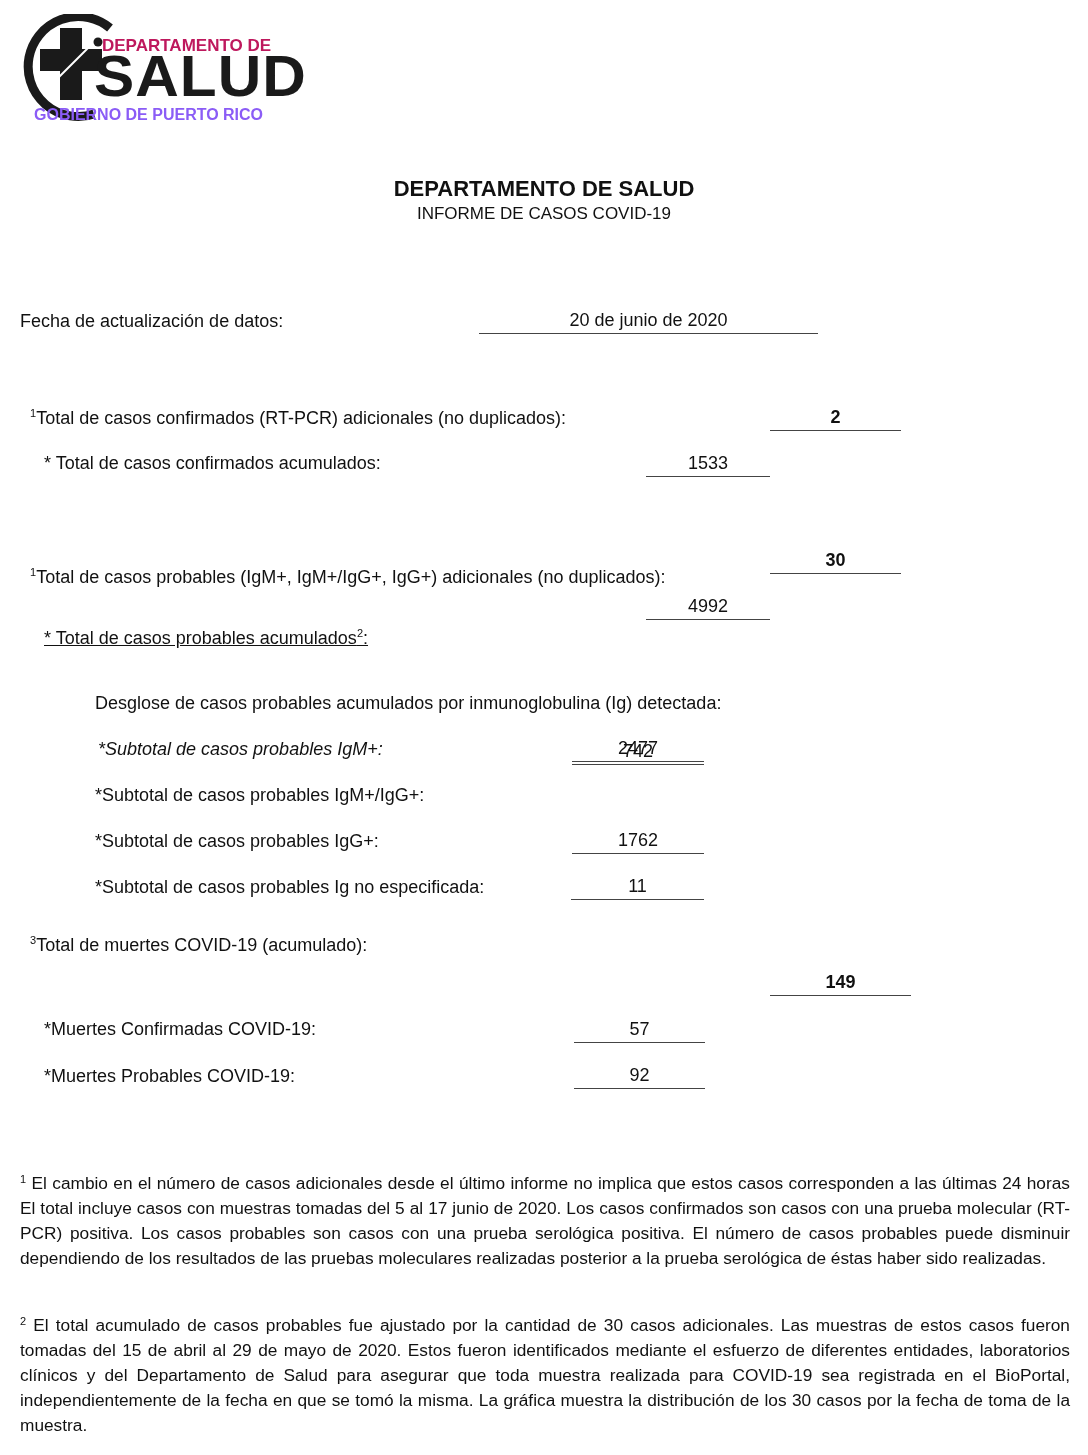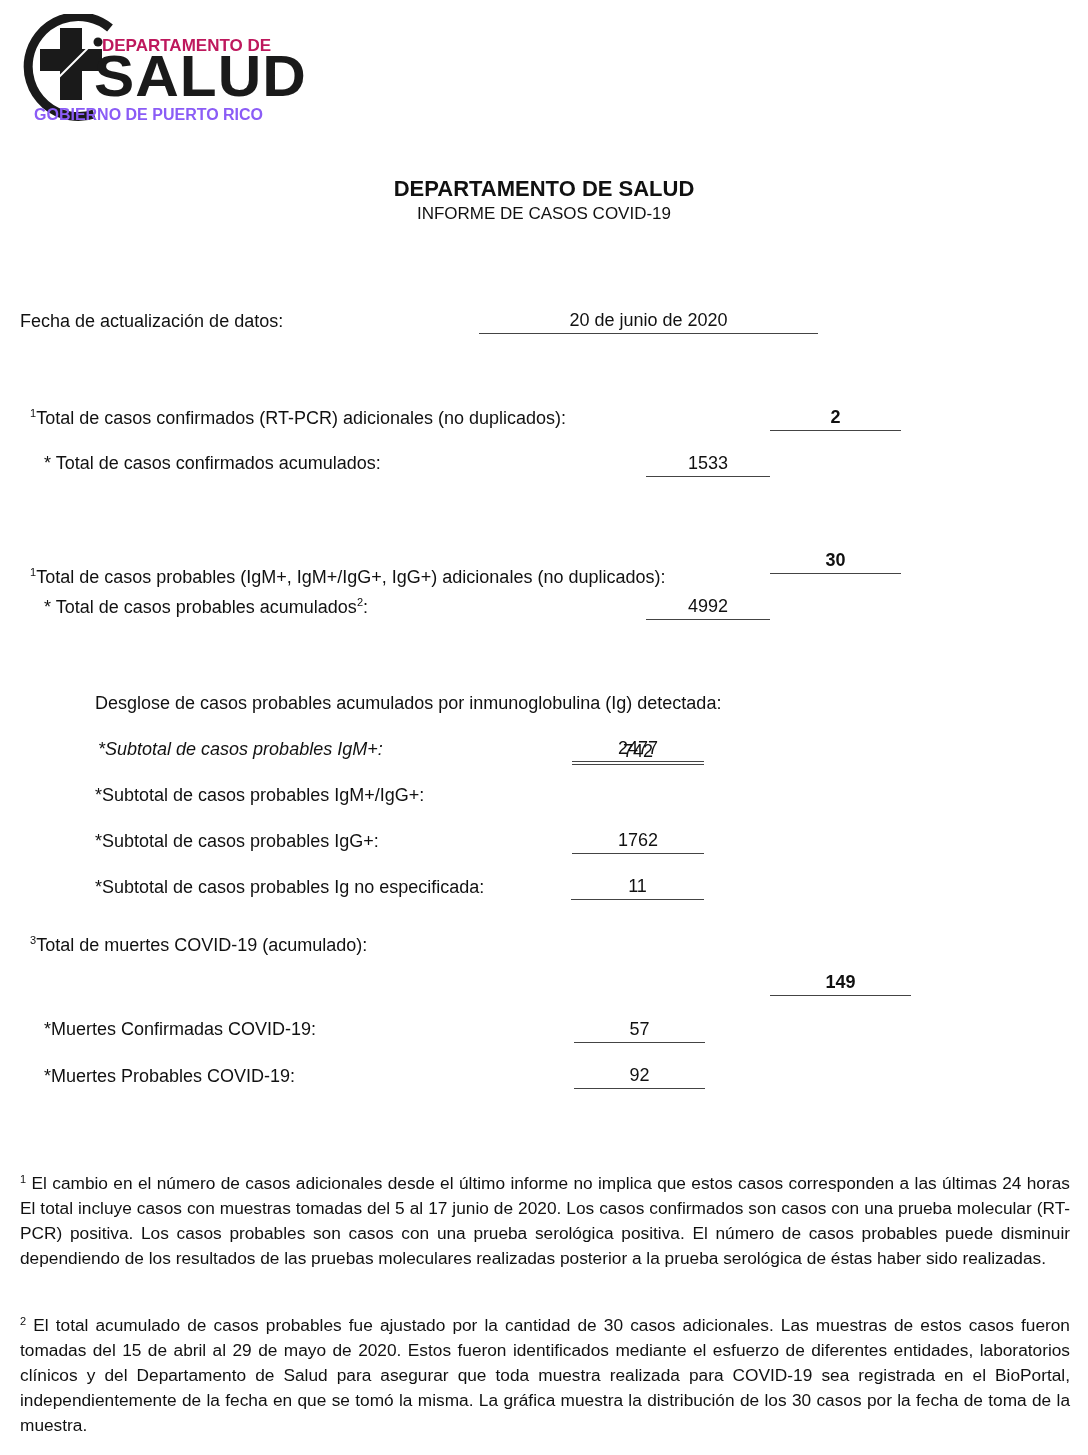--- a/index.html
+++ b/index.html
@@ -51,21 +51,21 @@
 
 <div class="abs label" style="left:30px; top:407px;"><sup>1</sup><span>Total de casos confirmados (RT-PCR) adicionales (no duplicados):</span></div>
 <div class="abs field bold" style="left:770px; top:406px; width:131px;">2</div>
 
 <div class="abs label" style="left:44px; top:453px;">* Total de casos confirmados acumulados:</div>
 <div class="abs field" style="left:646px; top:452px; width:124px;">1533</div>
 
 <div class="abs label" style="left:30px; top:550px;margin-top:16px;"><sup>1</sup><span>Total de casos probables (IgM+, IgM+/IgG+, IgG+) adicionales (no duplicados):</span></div>
 <div class="abs field bold" style="left:770px; top:549px; width:131px;">30</div>
 
-<div class="abs label" style="left:44px; top:596px;"><span>* Total de casos probables acumulados</span><sup>2</sup><span>:</span></div>
+<div class="abs label" style="left:44px; top:627px;text-decoration:underline;"><span>* Total de casos probables acumulados</span><sup>2</sup><span>:</span></div>
 <div class="abs field" style="left:646px; top:595px; width:124px;">4992</div>
 
 <div class="abs label" style="left:95px; top:693px;">Desglose de casos probables acumulados por inmunoglobulina (Ig) detectada:</div>
 
 <div class="abs label" style="left:98px; top:739px;font-style:italic;">*Subtotal de casos probables IgM+:</div>
 <div class="abs field" style="left:572px; top:737px; width:132px;">2477</div>
 
 <div class="abs label" style="left:95px; top:785px;">*Subtotal de casos probables IgM+/IgG+:</div>
 <div class="abs field" style="left:572px; top:740px; width:132px;">742</div>
 

